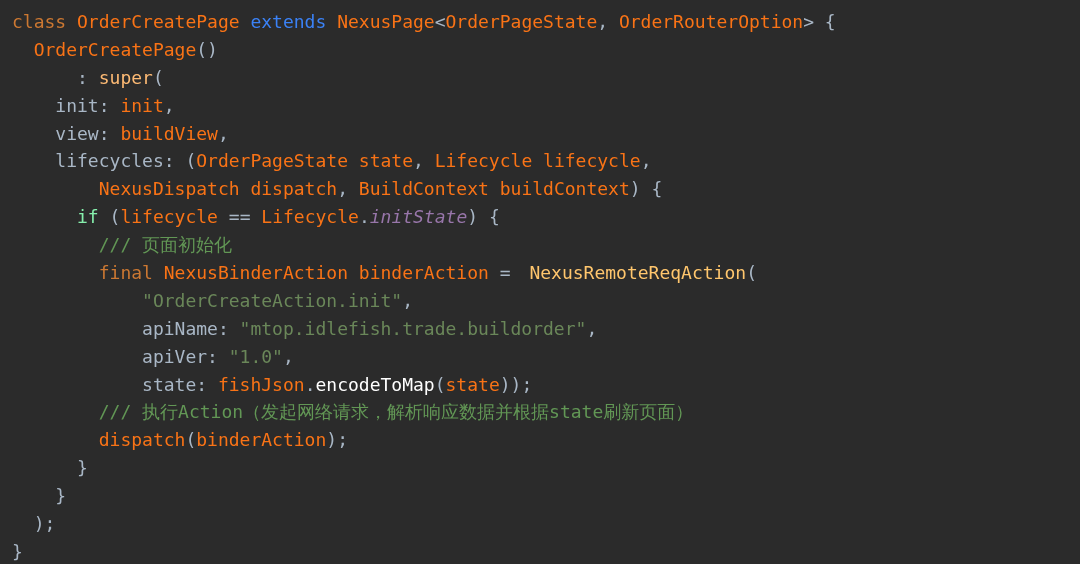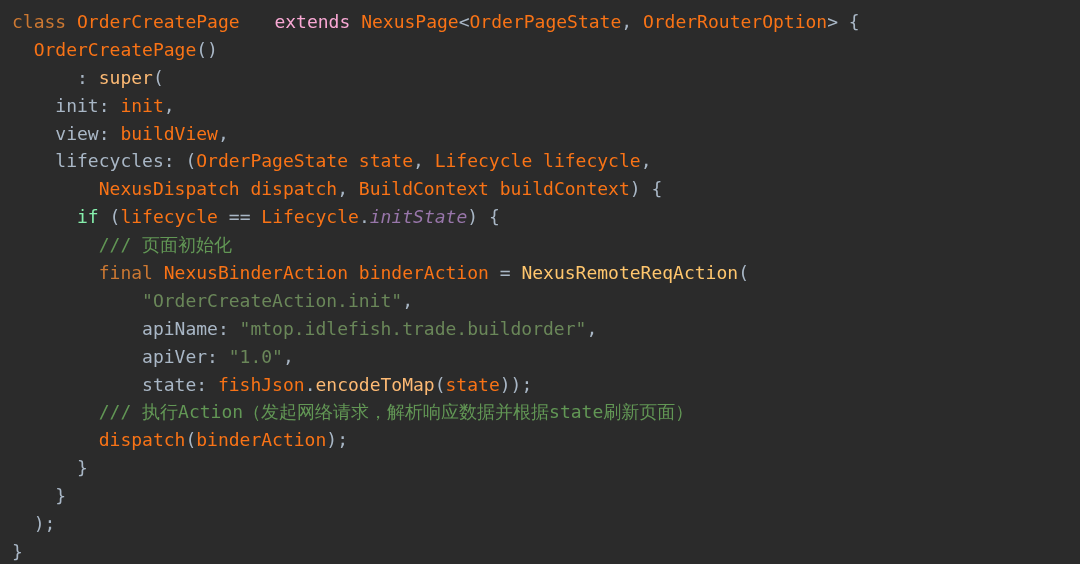--- a/index.html
+++ b/index.html
@@ -15,29 +15,29 @@
       color: #a9b7c6;
       padding: 8px 12px;
       width: 1080px;
       height: 564px;
       overflow: hidden;
     }
     .line {
       white-space: pre;
     }
     .kw-class { color: #cc7832; }
-    .kw-extends { color: #f9a8d4; margin-left: 24px; }
+    .kw-extends { color: #3b82f6; }
     .kw-super { color: #fdba74; }
     .kw-if { color: #86efac; }
     .kw-final { color: #cc7832; }
     .identifier { color: #f97316; }
-    .method-call { color: #fdba74; }
+    .method-call { color: #ffffff; }
     .string { color: #6a8759; }
     .comment { color: #629755; }
     .punct { color: #a9b7c6; }
     .param-name { color: #a9b7c6; }
     .prop-access { color: #9876aa; font-style: italic; text-align: right; }
-    .constructor { color: #ffc66d; }
+    .constructor { color: #ffc66d; margin-left: 8px; }
   </style>
 </head>
 <body>
 
 <pre><div class="line"><span class="kw-class">class</span> <span class="identifier">OrderCreatePage</span> <span class="kw-extends">extends</span> <span class="identifier">NexusPage</span><span class="punct">&lt;</span><span class="identifier">OrderPageState</span><span class="punct">, </span><span class="identifier">OrderRouterOption</span><span class="punct">&gt; {</span></div><div class="line">  <span class="identifier">OrderCreatePage</span><span class="punct">()</span></div><div class="line">      <span class="punct">: </span><span class="kw-super">super</span><span class="punct">(</span></div><div class="line">    <span class="param-name">init</span><span class="punct">: </span><span class="identifier">init</span><span class="punct">,</span></div><div class="line">    <span class="param-name">view</span><span class="punct">: </span><span class="identifier">buildView</span><span class="punct">,</span></div><div class="line">    <span class="param-name">lifecycles</span><span class="punct">: (</span><span class="identifier">OrderPageState</span> <span class="identifier">state</span><span class="punct">, </span><span class="identifier">Lifecycle</span> <span class="identifier">lifecycle</span><span class="punct">,</span></div><div class="line">        <span class="identifier">NexusDispatch</span> <span class="identifier">dispatch</span><span class="punct">, </span><span class="identifier">BuildContext</span> <span class="identifier">buildContext</span><span class="punct">) {</span></div><div class="line">      <span class="kw-if">if</span> <span class="punct">(</span><span class="identifier">lifecycle</span> <span class="punct">==</span> <span class="identifier">Lifecycle</span><span class="punct">.</span><span class="prop-access">initState</span><span class="punct">) {</span></div><div class="line">        <span class="comment">/// 页面初始化</span></div><div class="line">        <span class="kw-final">final</span> <span class="identifier">NexusBinderAction</span> <span class="identifier">binderAction</span> <span class="punct">= </span><span class="constructor">NexusRemoteReqAction</span><span class="punct">(</span></div><div class="line">            <span class="string">"OrderCreateAction.init"</span><span class="punct">,</span></div><div class="line">            <span class="param-name">apiName</span><span class="punct">: </span><span class="string">"mtop.idlefish.trade.buildorder"</span><span class="punct">,</span></div><div class="line">            <span class="param-name">apiVer</span><span class="punct">: </span><span class="string">"1.0"</span><span class="punct">,</span></div><div class="line">            <span class="param-name">state</span><span class="punct">: </span><span class="identifier">fishJson</span><span class="punct">.</span><span class="method-call">encodeToMap</span><span class="punct">(</span><span class="identifier">state</span><span class="punct">));</span></div><div class="line">        <span class="comment">/// 执行Action（发起网络请求，解析响应数据并根据state刷新页面）</span></div><div class="line">        <span class="identifier">dispatch</span><span class="punct">(</span><span class="identifier">binderAction</span><span class="punct">);</span></div><div class="line">      <span class="punct">}</span></div><div class="line">    <span class="punct">}</span></div><div class="line">  <span class="punct">);</span></div><div class="line"><span class="punct">}</span></div></pre>
 
 </body></html>

